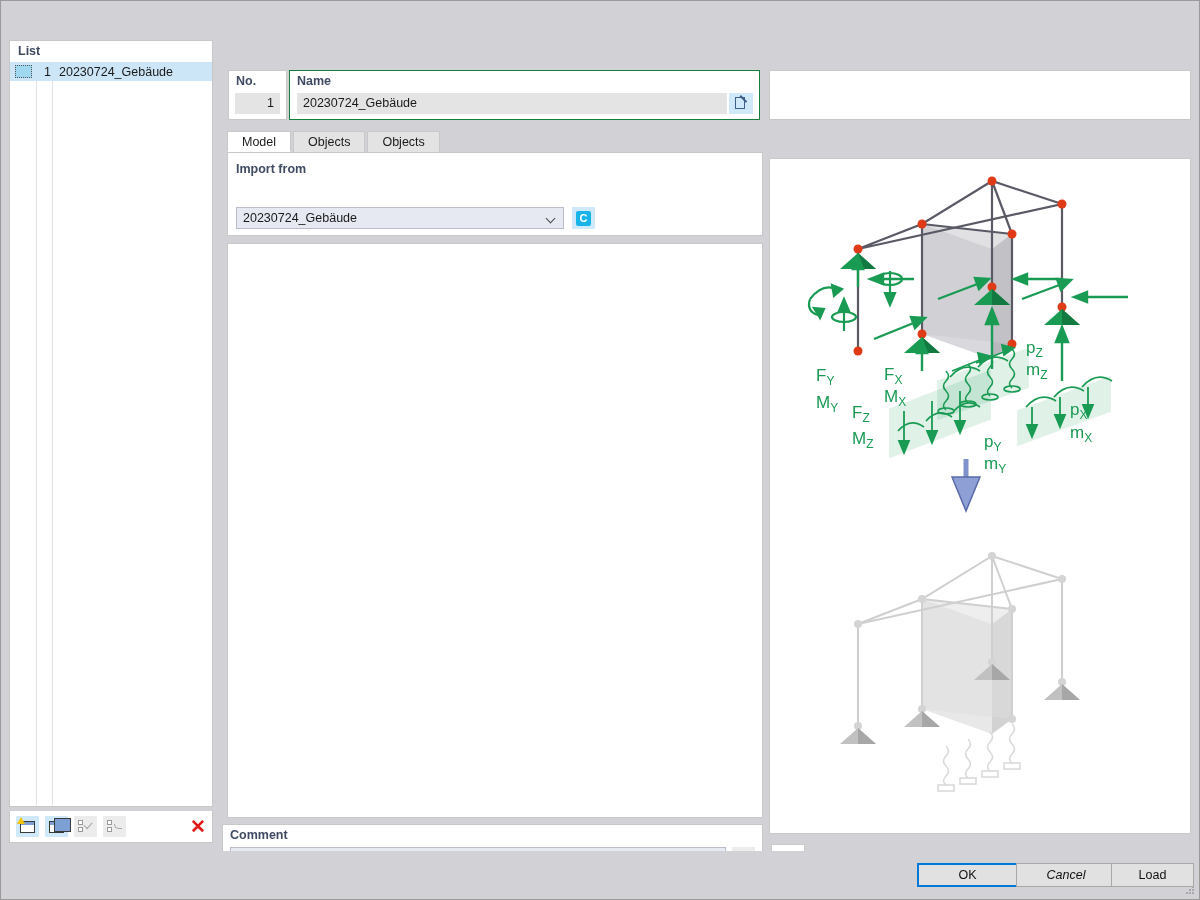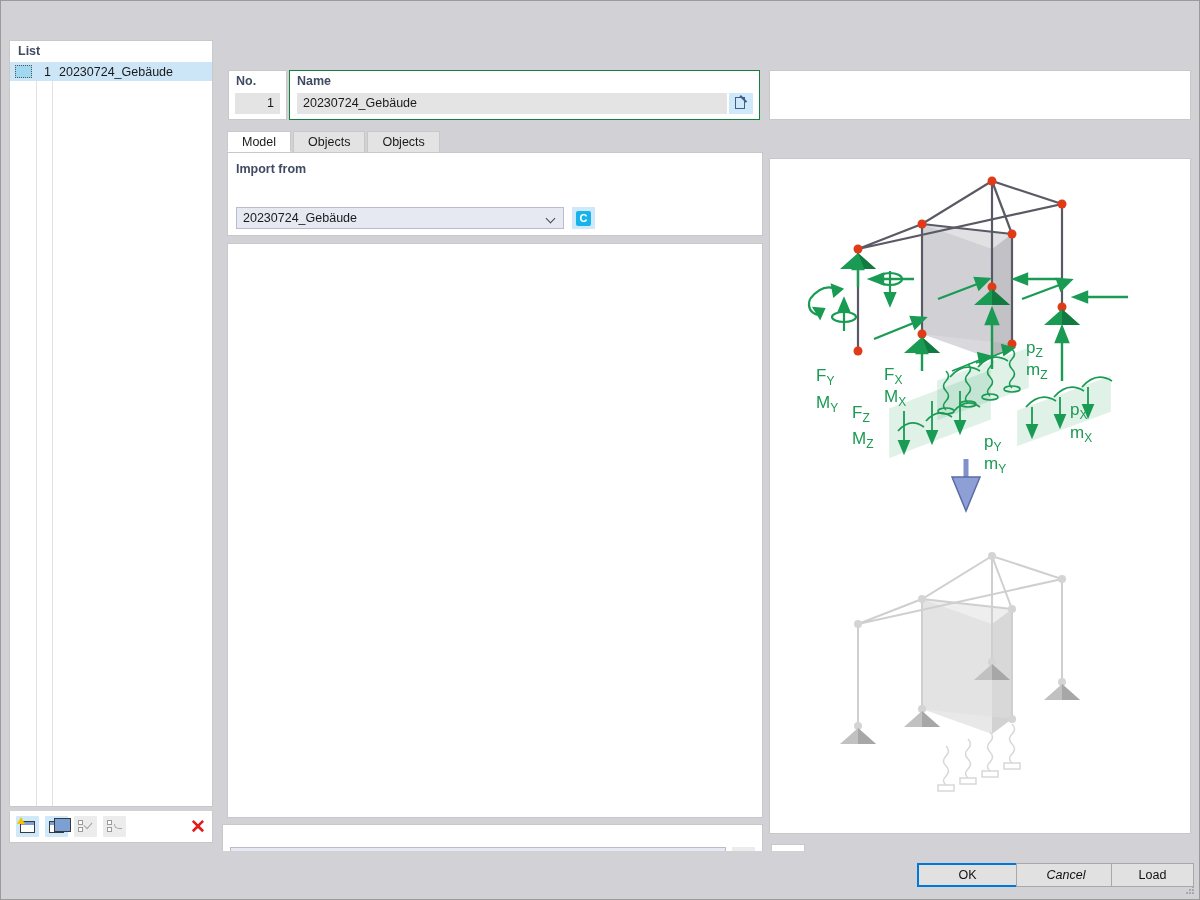--- a/index.html
+++ b/index.html
@@ -364,20 +364,21 @@
         </div>
         <div class="combo-btn">
           <div class="ic-c">C</div>
         </div>
       </div>
     </div>
 
     <div class="empty-panel"></div>
 
     <div class="comment-box">
+      <div class="fld-label">Comment</div>
       <div class="comment-row">
         <div class="comment-input">
           <span class="chev"></span>
         </div>
         <div class="comment-btn">
           <div class="ic-stack">
             <span class="s s1"></span>
               <span class="s s2"></span>
               <span class="s s3"></span>
           </div>

